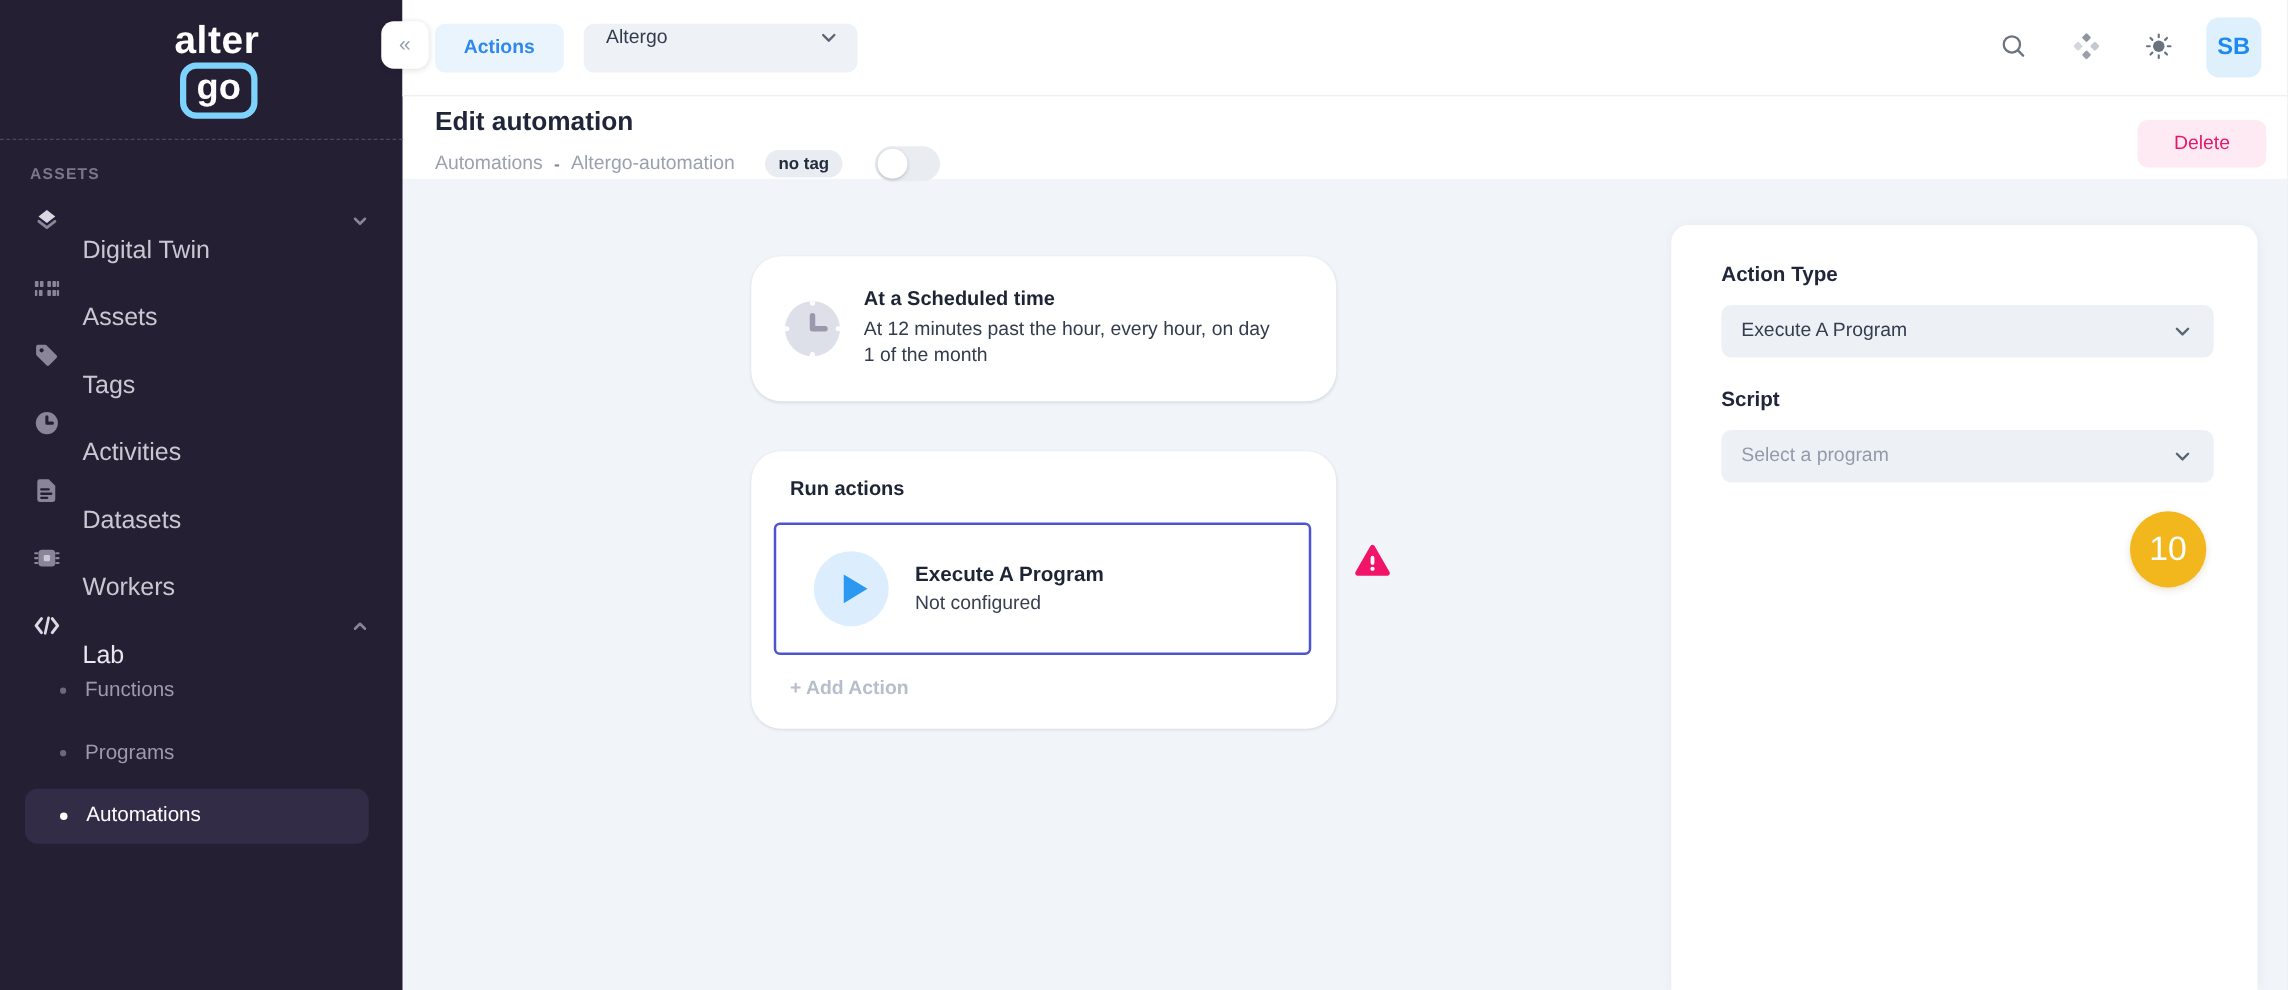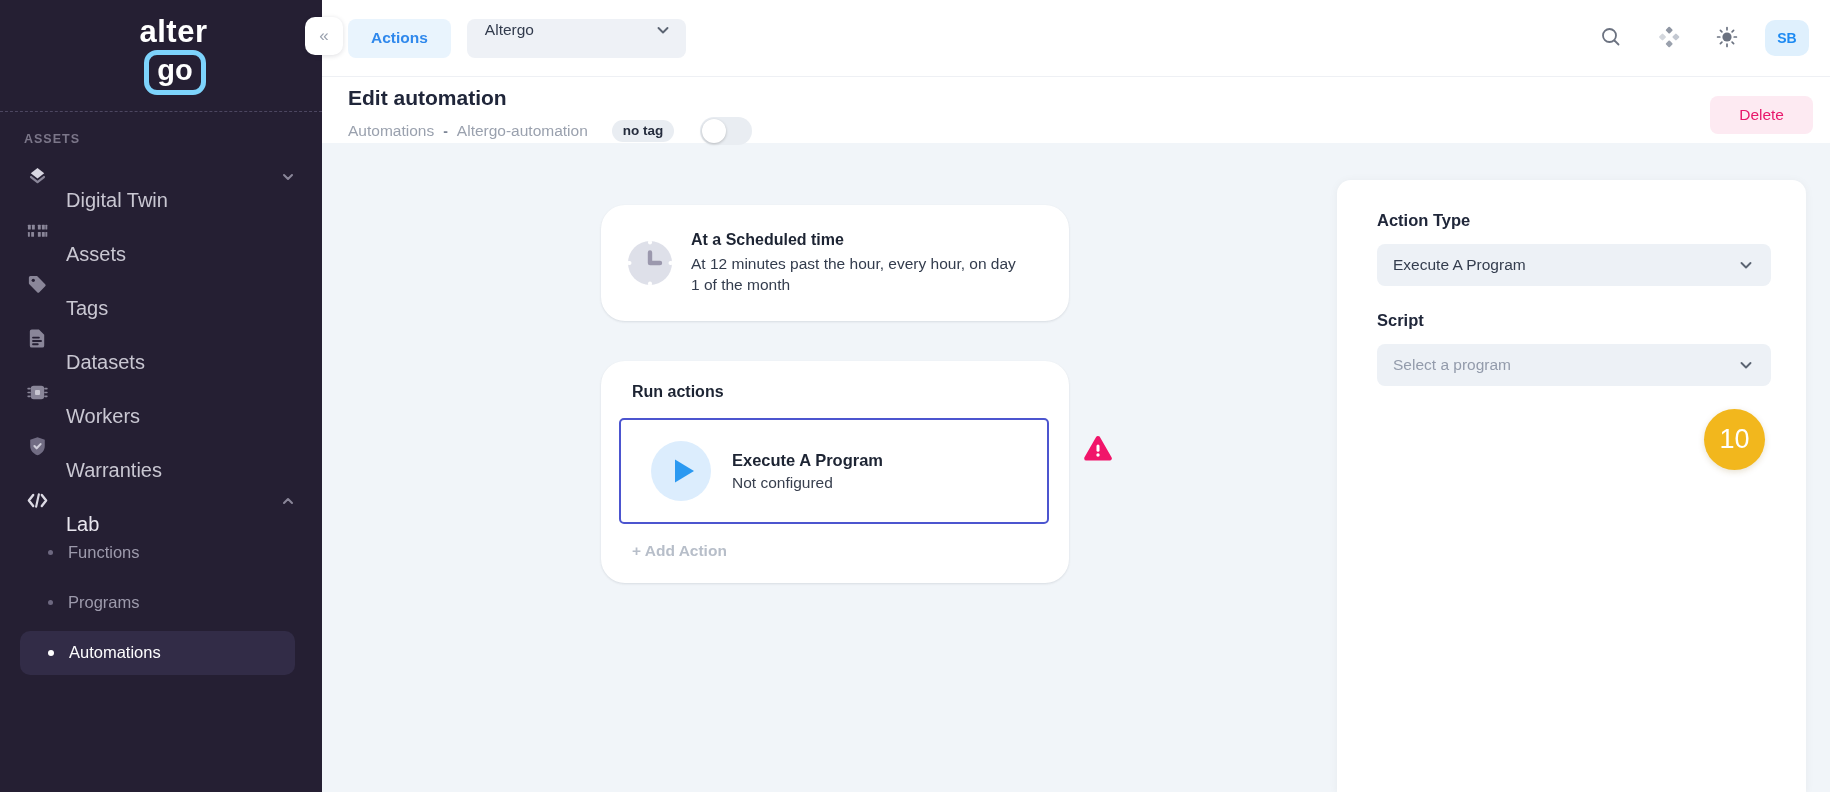--- a/index.html
+++ b/index.html
@@ -58,22 +58,22 @@
     display:flex; align-items:center; padding:0 14px 16px 18px; cursor:pointer;
   }
   .scope-select .scope-value { font-size:15.5px; color:#323b4d; }
   .scope-select .chev { margin-left:auto; display:flex; }
   .topbar-spacer { flex:1; }
   .icon-btn {
     width:36px; height:36px; border:none; background:transparent; cursor:pointer;
     display:flex; align-items:center; justify-content:center; margin-left:22px;
   }
   .avatar {
-    width:44px; height:36px; margin-left:20px; border-radius:10px; background:#dff0fd;
-    color:#1d8af2; font-size:14px; font-weight:700; display:flex; align-items:center;
+    width:44px; height:48px; margin-left:20px; border-radius:10px; background:#dff0fd;
+    color:#1d8af2; font-size:19px; font-weight:700; display:flex; align-items:center;
     justify-content:center; cursor:pointer;
   }
   
   .page-header {
     position:absolute; left:322px; top:77px; right:0; height:66px; background:#fff;
     padding:9px 0 0 26px; z-index:1;
   }
   .page-title { font-size:21px; font-weight:700; color:#20263a; }
   .subhead-row { display:flex; align-items:center; margin-top:7px; }
   .crumb { font-size:15.5px; color:#9aa1ae; }
@@ -197,20 +197,29 @@
       <div class="nav-item">
         <span class="nicon">
           <svg width="23" height="23" viewBox="0 0 24 24">
               <path d="M3 4.6A1.6 1.6 0 0 1 4.6 3h6.1c.42 0 .83.17 1.13.47l8.2 8.2a1.6 1.6 0 0 1 0 2.26l-6.1 6.1a1.6 1.6 0 0 1-2.26 0l-8.2-8.2A1.6 1.6 0 0 1 3 10.7Z" fill="#8a8699"></path>
               <circle cx="7.6" cy="7.6" r="1.7" fill="#251f33"></circle>
             </svg>
         </span>
         <span class="nlabel">Tags</span>
       </div>
 
+      <div class="nav-item">
+        <span class="nicon">
+          <svg width="23" height="23" viewBox="0 0 24 24">
+              <circle cx="12" cy="12" r="9.2" fill="#8a8699"></circle>
+              <path d="M12 6.8V12h4.6" stroke="#251f33" stroke-width="2.6" fill="none" stroke-linecap="round" stroke-linejoin="round"></path>
+            </svg>
+        </span>
+        <span class="nlabel">Activities</span>
+      </div>
 
       <div class="nav-item">
         <span class="nicon">
           <svg width="23" height="23" viewBox="0 0 24 24">
               <path d="M6 2.5h7.5L19 8v11.5a2 2 0 0 1-2 2H6a2 2 0 0 1-2-2v-15a2 2 0 0 1 2-2Z" fill="#8a8699"></path>
               <path d="M7.3 11h6.2M7.3 14.6h8.4M7.3 18h5" stroke="#251f33" stroke-width="1.9" stroke-linecap="round"></path>
             </svg>
         </span>
         <span class="nlabel">Datasets</span>
       </div>
@@ -220,29 +229,20 @@
           <svg width="23" height="23" viewBox="0 0 24 24">
               <rect x="5" y="5" width="14" height="14" rx="3" fill="#8a8699"></rect>
               <rect x="9.4" y="9.4" width="5.2" height="5.2" rx="1" fill="#c9c7d2"></rect>
               <path d="M2.2 8h2M2.2 12h2M2.2 16h2M19.8 8h2M19.8 12h2M19.8 16h2" stroke="#8a8699" stroke-width="1.7" stroke-linecap="round"></path>
             </svg>
         </span>
         <span class="nlabel">Workers</span>
       </div>
 
 
-      <div class="nav-item">
-        <span class="nicon">
-          <svg width="23" height="23" viewBox="0 0 24 24">
-              <path d="M12 2.3 19.6 5v6.2c0 4.8-3.1 8.3-7.6 10-4.5-1.7-7.6-5.2-7.6-10V5Z" fill="#716c83"></path>
-              <path d="m8.8 11.6 2.3 2.3 4.1-4.4" stroke="#cfcdd9" stroke-width="2.2" fill="none" stroke-linecap="round" stroke-linejoin="round"></path>
-            </svg>
-        </span>
-        <span class="nlabel">Warranties</span>
-      </div>
 
       <div class="nav-item">
         <span class="nicon">
           <svg width="23" height="23" viewBox="0 0 24 24">
               <path d="M7.5 6.2 3 12l4.5 5.8M16.5 6.2 21 12l-4.5 5.8" stroke="#dcdae4" stroke-width="2.5" fill="none" stroke-linecap="round" stroke-linejoin="round"></path>
               <path d="M13.4 5.6 10.6 18.4" stroke="#dcdae4" stroke-width="2.3" stroke-linecap="round"></path>
             </svg>
         </span>
         <span class="nlabel" style="color:#e8e6ee">Lab</span>
         <span class="chev">

